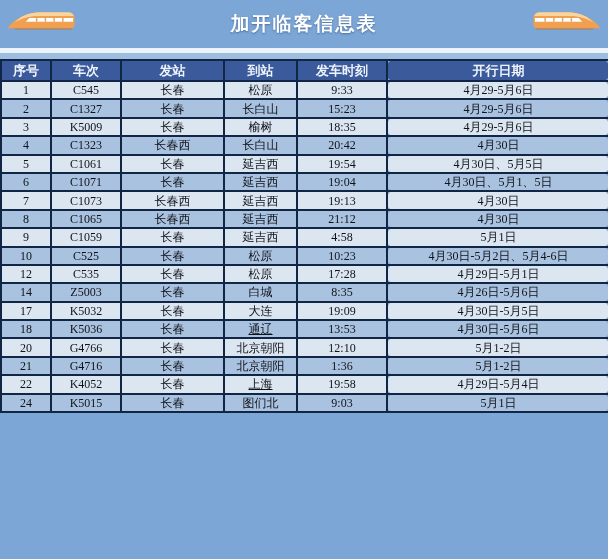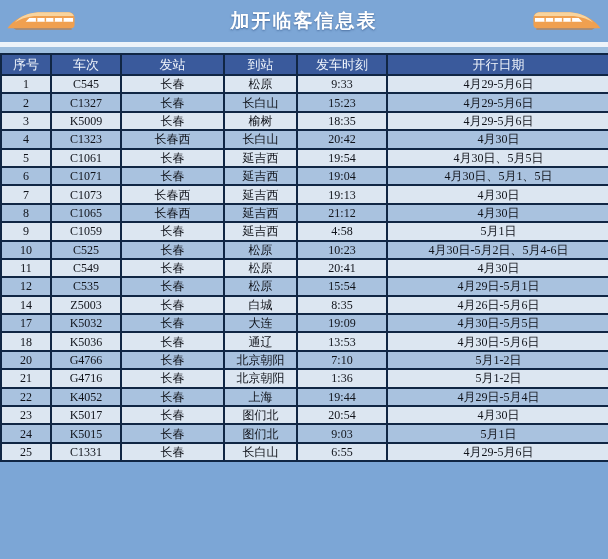--- a/index.html
+++ b/index.html
@@ -2,21 +2,21 @@
 <html><head>
 <meta charset="utf-8">
 <style>
   html,body{margin:0;padding:0;}
   body{
     width:608px;height:559px;overflow:hidden;
     background:#7CA6D6;
     font-family:"Liberation Serif","DejaVu Serif",serif;
   }
   .banner{
-    position:relative;height:42px;
+    position:relative;height:48px;
     display:flex;align-items:center;justify-content:center;
     background:#7CA6D6;
   }
   .banner .title{
     margin:0;color:#FFFFFF;
     font-family:"Liberation Sans","DejaVu Sans",sans-serif;
     font-weight:bold;font-size:19px;letter-spacing:2px;
     text-shadow:0 1px 2px rgba(35,65,115,.55);
   }
   .train{position:absolute;top:7px;width:70px;height:28px;}
@@ -25,29 +25,29 @@
   .strip-white{height:5px;background:#EDF3FA;}
   .strip-blue{height:6px;background:#9DBEDF;}
   table{
     width:608px;border-collapse:collapse;table-layout:fixed;
     font-size:12px;color:#10131a;
   }
   th,td{
     border:2px solid #102644;
     text-align:center;padding:0;overflow:hidden;white-space:nowrap;
   }
-  th:last-child,td:last-child{border-right:none;}
+  th:last-child,td:last-child{border-right:none;border-radius:7px;}
   thead th{
     background:#3A5A9C;color:#EFF4FB;
-    font-weight:normal;font-size:13px;height:19px;
+    font-weight:bold;font-size:13px;height:19px;
   }
   tbody td{height:16.4px;line-height:16px;}
   tbody tr:nth-child(odd){background:#DCE6F1;}
   tbody tr:nth-child(even){background:#A9C2DF;}
-  td.u{margin-top:15px;}
+  td.u{text-decoration:underline;margin-top:15px;}
 </style>
 </head>
 <body>
 
 <div class="banner">
   <svg class="train left" viewBox="0 0 96 32" aria-hidden="true">
     <path d="M2 26 C10 15 24 6 44 4 L85 4 C91 4 94 7 94 12 L94 21 C94 25 91 26 87 26 Z" fill="#F0A050"></path>
     <path d="M44 4 L85 4 C89 4 92 6 93 9 L42 9 C33 9 21 12 12 18 C20 9 31 5 44 4 Z" fill="#F8D49E"></path>
     <path d="M32 12 L92 12 L92 17 L27 17 Z" fill="#FFFFFF"></path>
     <g stroke="#F0A050" stroke-width="2">
@@ -172,33 +172,25 @@
       </tr>
       <tr>
         <td>10</td>
         <td>C525</td>
         <td>长春</td>
         <td>松原</td>
         <td>10:23</td>
         <td>4月30日-5月2日、5月4-6日</td>
       </tr>
       <tr>
-        <td>11</td>
-        <td>C549</td>
-        <td>长春</td>
-        <td>松原</td>
-        <td>20:41</td>
-        <td>4月30日</td>
-      </tr>
-      <tr>
         <td>12</td>
         <td>C535</td>
         <td>长春</td>
         <td>松原</td>
-        <td>15:54</td>
+        <td>17:28</td>
         <td>4月29日-5月1日</td>
       </tr>
       <tr>
         <td>14</td>
         <td>Z5003</td>
         <td>长春</td>
         <td>白城</td>
         <td>8:35</td>
         <td>4月26日-5月6日</td>
       </tr>
@@ -216,57 +208,41 @@
         <td>长春</td>
         <td class="u">通辽</td>
         <td>13:53</td>
         <td>4月30日-5月6日</td>
       </tr>
       <tr>
         <td>20</td>
         <td>G4766</td>
         <td>长春</td>
         <td>北京朝阳</td>
-        <td>7:10</td>
+        <td>12:10</td>
         <td>5月1-2日</td>
       </tr>
       <tr>
         <td>21</td>
         <td>G4716</td>
         <td>长春</td>
         <td>北京朝阳</td>
         <td>1:36</td>
         <td>5月1-2日</td>
       </tr>
       <tr>
         <td>22</td>
         <td>K4052</td>
         <td>长春</td>
         <td class="u">上海</td>
-        <td>19:44</td>
+        <td>19:58</td>
         <td>4月29日-5月4日</td>
-      </tr>
-      <tr>
-        <td>23</td>
-        <td>K5017</td>
-        <td>长春</td>
-        <td>图们北</td>
-        <td>20:54</td>
-        <td>4月30日</td>
       </tr>
       <tr>
         <td>24</td>
         <td>K5015</td>
         <td>长春</td>
         <td>图们北</td>
         <td>9:03</td>
         <td>5月1日</td>
       </tr>
-      <tr>
-        <td>25</td>
-        <td>C1331</td>
-        <td>长春</td>
-        <td>长白山</td>
-        <td>6:55</td>
-        <td>4月29-5月6日</td>
-      </tr>
     </tbody>
 </table>
 
 </body></html>

